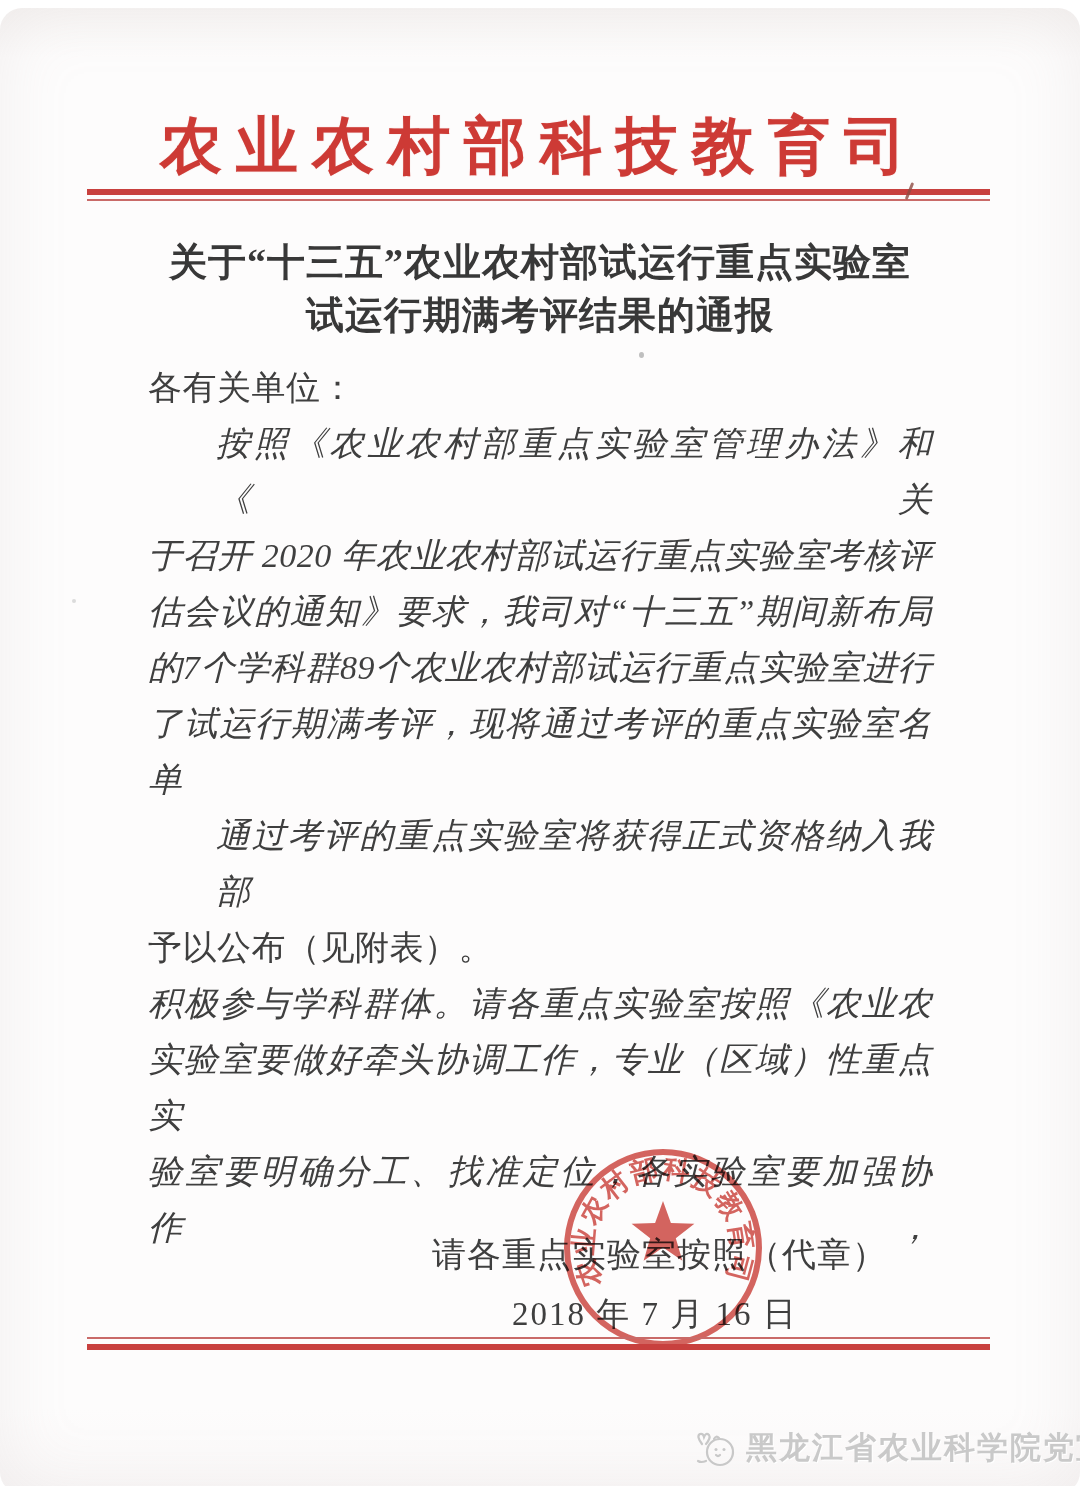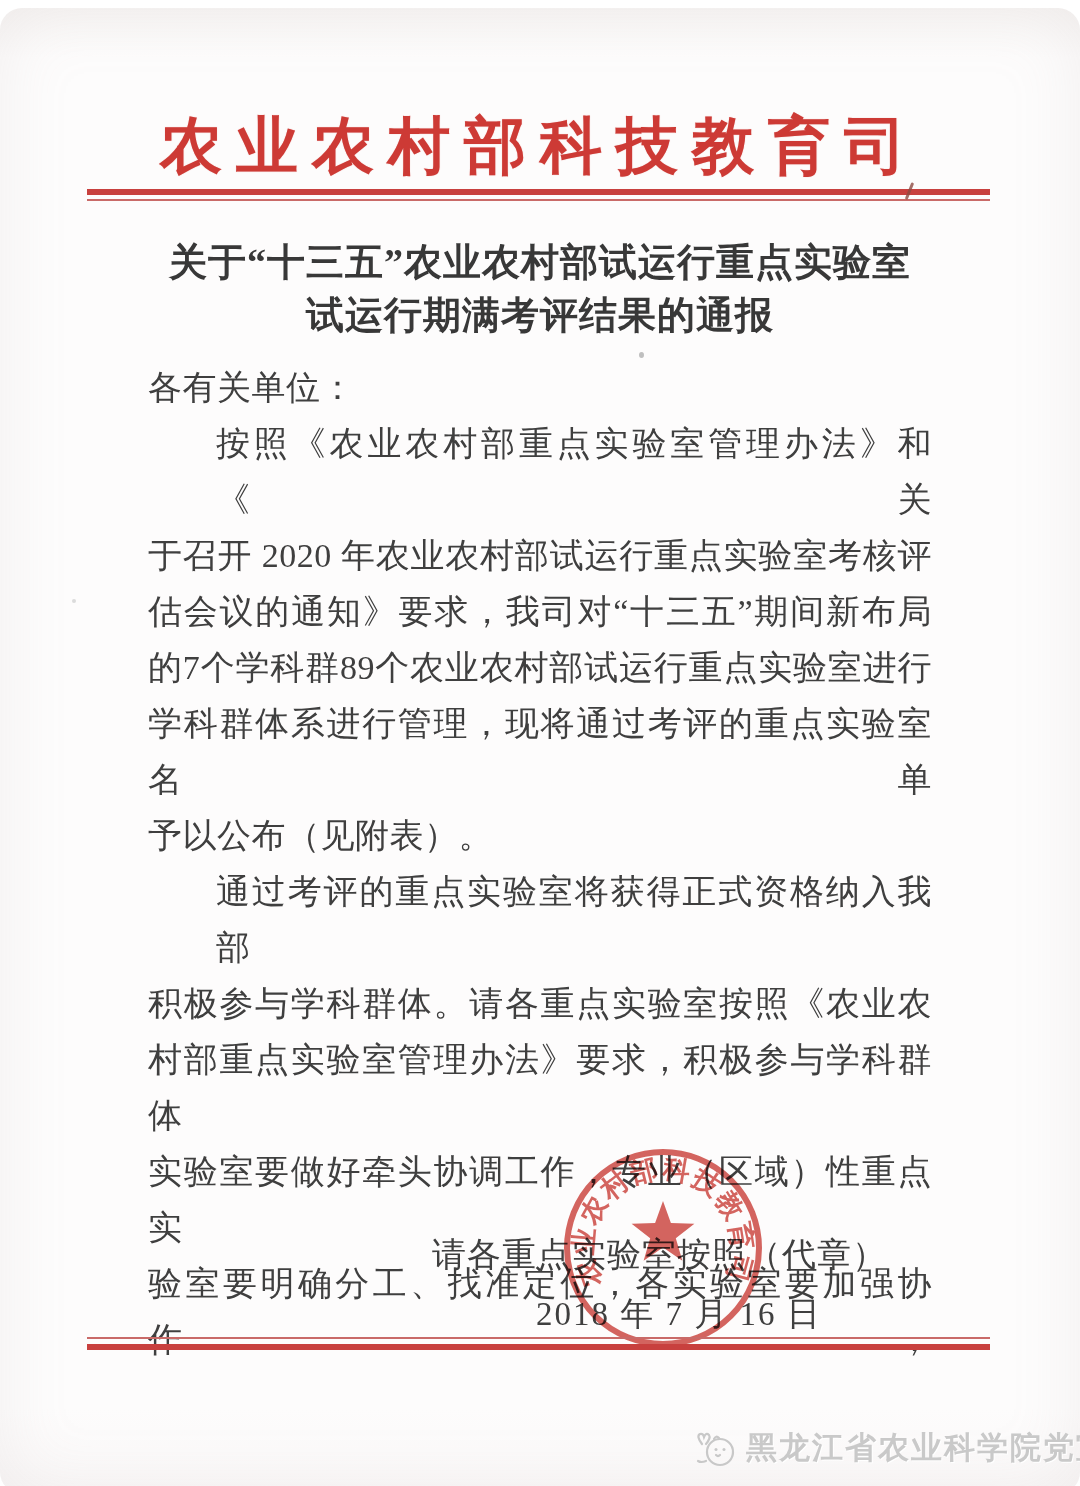--- a/index.html
+++ b/index.html
@@ -46,29 +46,29 @@
     font-size:38px;line-height:53px;color:#383838;
     letter-spacing:1px;
   }
   
   .body-text{
     position:absolute;left:148px;top:352px;width:784px;
     font-size:34px;line-height:56px;color:var(--ink);
     letter-spacing:.5px;
   }
   .body-line{white-space:nowrap;}
-  .body-line.full{white-space:normal;text-align:justify;text-align-last:justify;}
+  .body-line.full{white-space:normal;text-align:justify;text-align-last:justify;font-style:italic;}
   .body-line.indent{padding-left:68px;}
   
   .sig-org{
     position:absolute;left:432px;top:1224px;
     font-size:34px;letter-spacing:1px;color:var(--ink);white-space:nowrap;
   }
   .sig-date{
-    position:absolute;left:536px;top:1284px;
+    position:absolute;left:512px;top:1284px;
     font-size:33px;letter-spacing:2px;color:var(--ink);white-space:nowrap;
   }
   
   .seal{
     position:absolute;left:557px;top:1134px;width:212px;height:212px;
     mix-blend-mode:multiply;opacity:.88;
   }
   .seal text{
     font-family:"Liberation Serif","DejaVu Serif",serif;
     font-weight:bold;font-size:27px;
@@ -108,25 +108,24 @@
     <div>试运行期满考评结果的通报</div>
   </div>
 
   <div class="body-text">
 
   <div class="body-line">各有关单位：</div>
       <div class="body-line indent full">按照《农业农村部重点实验室管理办法》和《关</div>
       <div class="body-line full">于召开 2020 年农业农村部试运行重点实验室考核评</div>
       <div class="body-line full">估会议的通知》要求，我司对“十三五”期间新布局</div>
       <div class="body-line full">的7个学科群89个农业农村部试运行重点实验室进行</div>
-      <div class="body-line full">学科群体系进行管理，现将通过考评的重点实验室名单</div>
+      <div class="body-line full">了试运行期满考评，现将通过考评的重点实验室名单</div>
+      <div class="body-line indent full">通过考评的重点实验室将获得正式资格纳入我部</div>
       <div class="body-line">予以公布（见附表）。</div>
-      <div class="body-line indent full">通过考评的重点实验室将获得正式资格纳入我部</div>
       <div class="body-line full">积极参与学科群体。请各重点实验室按照《农业农</div>
-      <div class="body-line full">村部重点实验室管理办法》要求，积极参与学科群体</div>
       <div class="body-line full">实验室要做好牵头协调工作，专业（区域）性重点实</div>
       <div class="body-line full">验室要明确分工、找准定位，各实验室要加强协作，</div>
     </div>
 
   <div class="sig-org">请各重点实验室按照（代章）</div>
   <div class="sig-date">2018 年 7 月 16 日</div>
 
   <svg class="seal" viewBox="0 0 212 212" aria-hidden="true">
     <circle cx="106" cy="106" r="96" fill="none" stroke="#d0504a" stroke-width="6"></circle>
     <polygon points="106,59 113.9,81.1 137.4,81.8 118.8,96.2 125.4,118.7 106,105.5 86.6,118.7 93.2,96.2 74.6,81.8 98.1,81.1" fill="#d0504a"></polygon>

